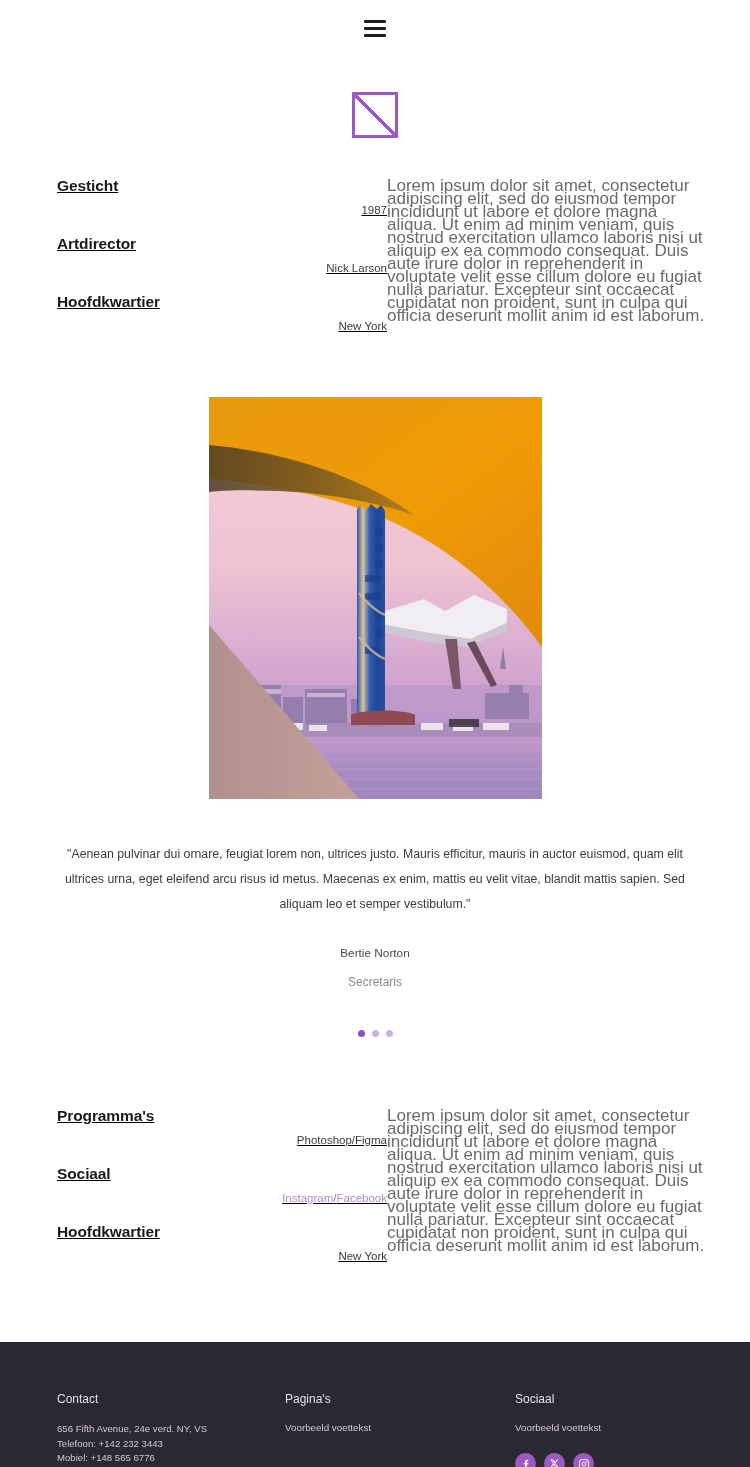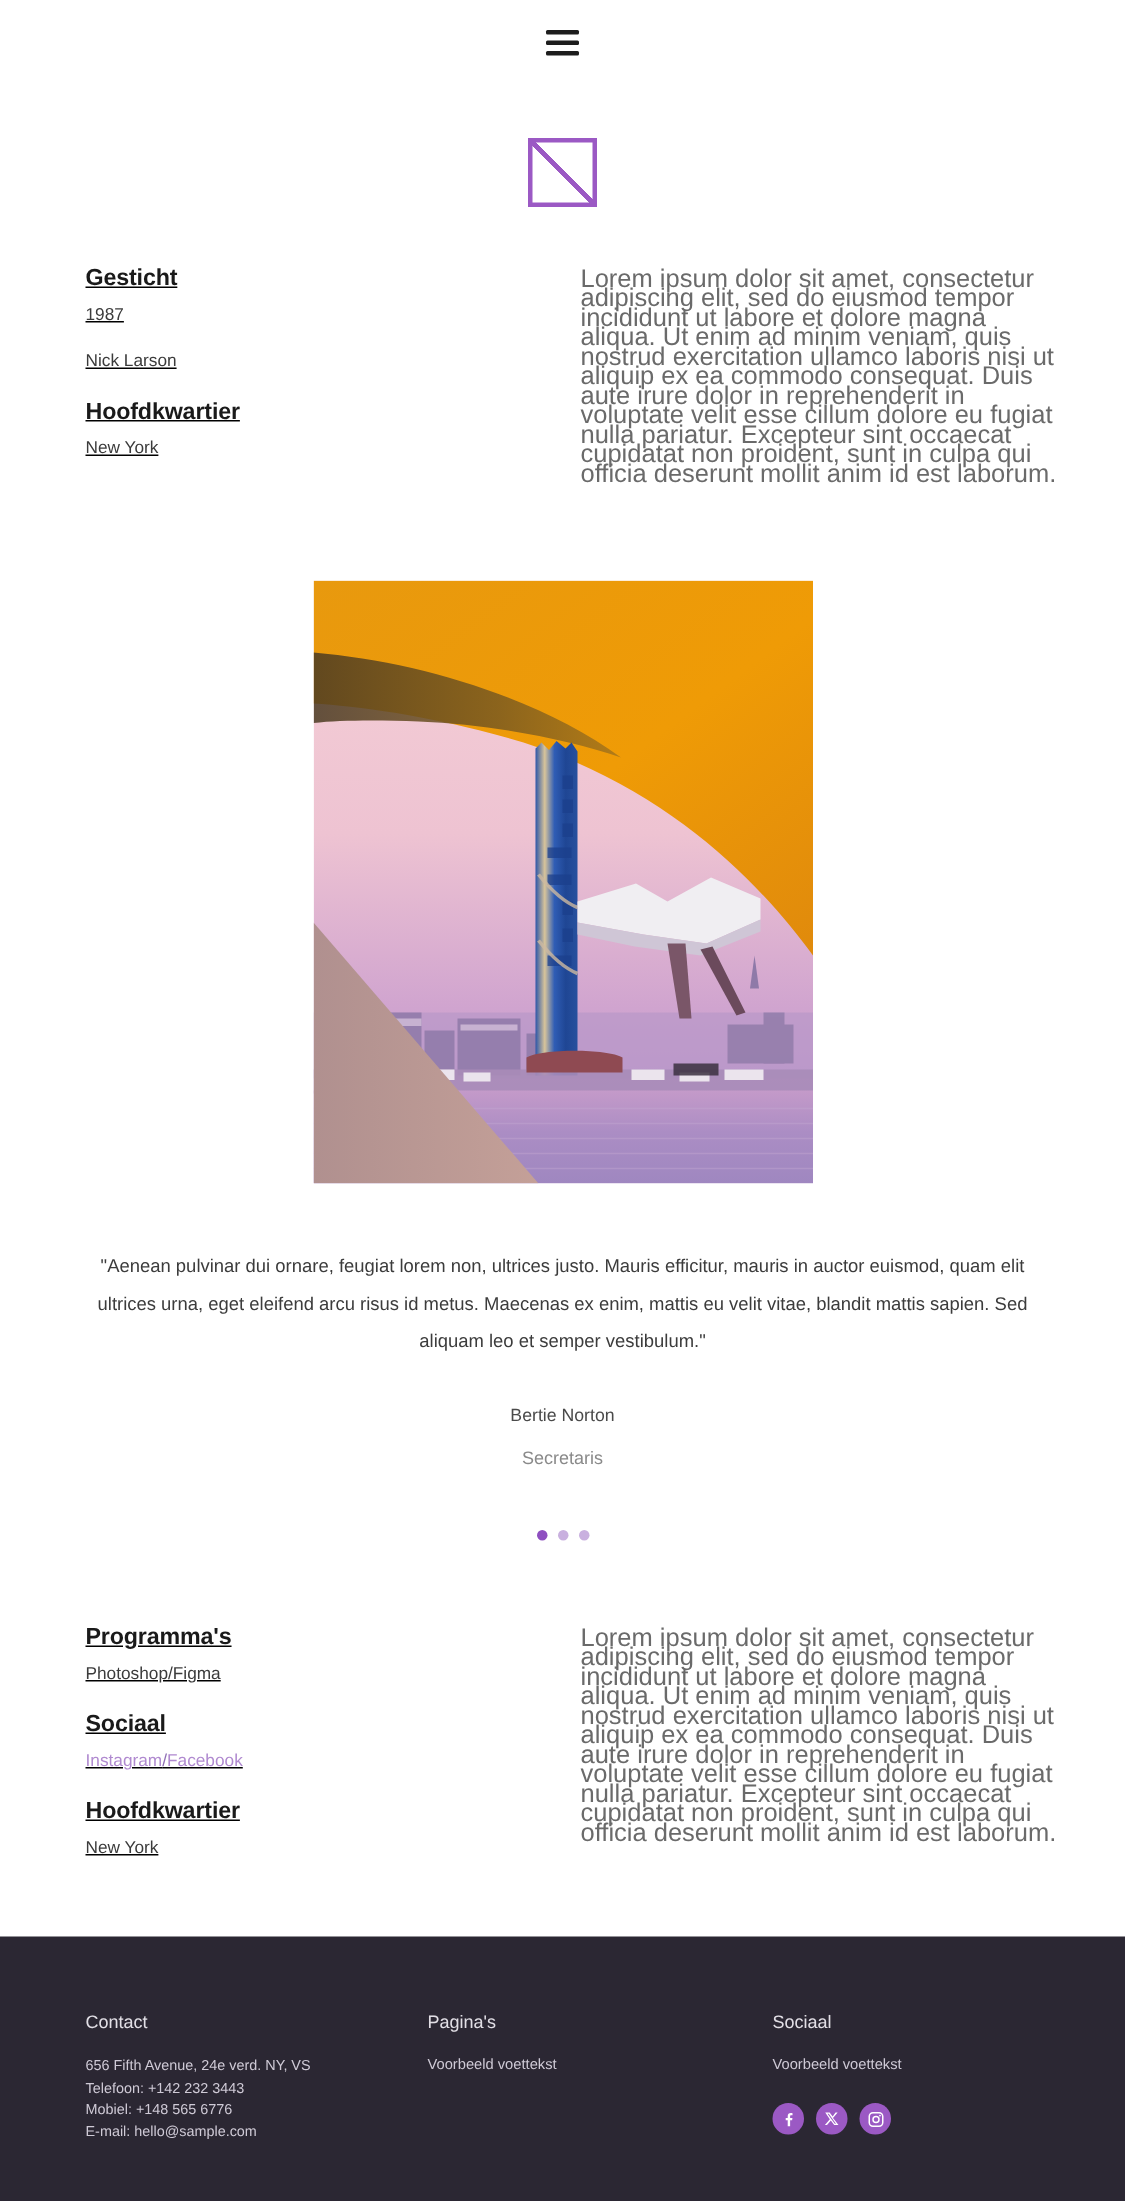--- a/index.html
+++ b/index.html
@@ -69,20 +69,21 @@
     font-size: 15.5px;
     font-weight: bold;
     color: #1a1a1a;
     letter-spacing: -0.1px;
   }
   .info-value {
     font-size: 11.5px;
     color: #3b3b3b;
     margin-top: 9px;
     margin-bottom: 19px;
+    text-align: right;
   }
   .info-value:last-child { margin-bottom: 0; }
 
   .lorem-par {
     font-size: 17px;
     line-height: 13px;
     color: #6a6a6a;
   }
 
   .link-purple { color: #b08ad0; text-decoration: none; }
@@ -128,21 +129,21 @@
   .dots {
     margin-top: 41px;
     display: flex;
     justify-content: center;
     gap: 7px;
   }
   .dot { width: 7px; height: 7px; border-radius: 50%; background: #c9b0df; cursor: pointer; }
   .dot.active { background: #8e4fc0; }
 
   
-  .info-section.second { margin-top: 53px; padding-bottom: 53px; }
+  .info-section.second { margin-top: 67px; padding-bottom: 80px; }
 
   
   .site-footer {
     background: #2b2733;
     padding: 50px 57px 60px 57px;
     display: flex;
   }
   .foot-col { flex: 1; }
   .foot-col.col-1 { flex: 0 0 228px; }
   .foot-col.col-2 { flex: 0 0 230px; }
@@ -182,20 +183,21 @@
 
 <div class="logo-wrap">
   <div class="logo-mark"></div>
 </div>
 
 <section class="info-section">
   <div class="info-col-left">
     <div class="info-heading">Gesticht</div>
     <div class="info-value">1987</div>
 
+    <div class="info-heading">Artdirector</div>
     <div class="info-value">Nick Larson</div>
 
     <div class="info-heading">Hoofdkwartier</div>
     <div class="info-value">New York</div>
   </div>
   <div class="info-col-right">
     <p class="lorem-par">Lorem ipsum dolor sit amet, consectetur adipiscing elit, sed do eiusmod tempor incididunt ut labore et dolore magna aliqua. Ut enim ad minim veniam, quis nostrud exercitation ullamco laboris nisi ut aliquip ex ea commodo consequat. Duis aute irure dolor in reprehenderit in voluptate velit esse cillum dolore eu fugiat nulla pariatur. Excepteur sint occaecat cupidatat non proident, sunt in culpa qui officia deserunt mollit anim id est laborum.</p>
   </div>
 </section>
 

